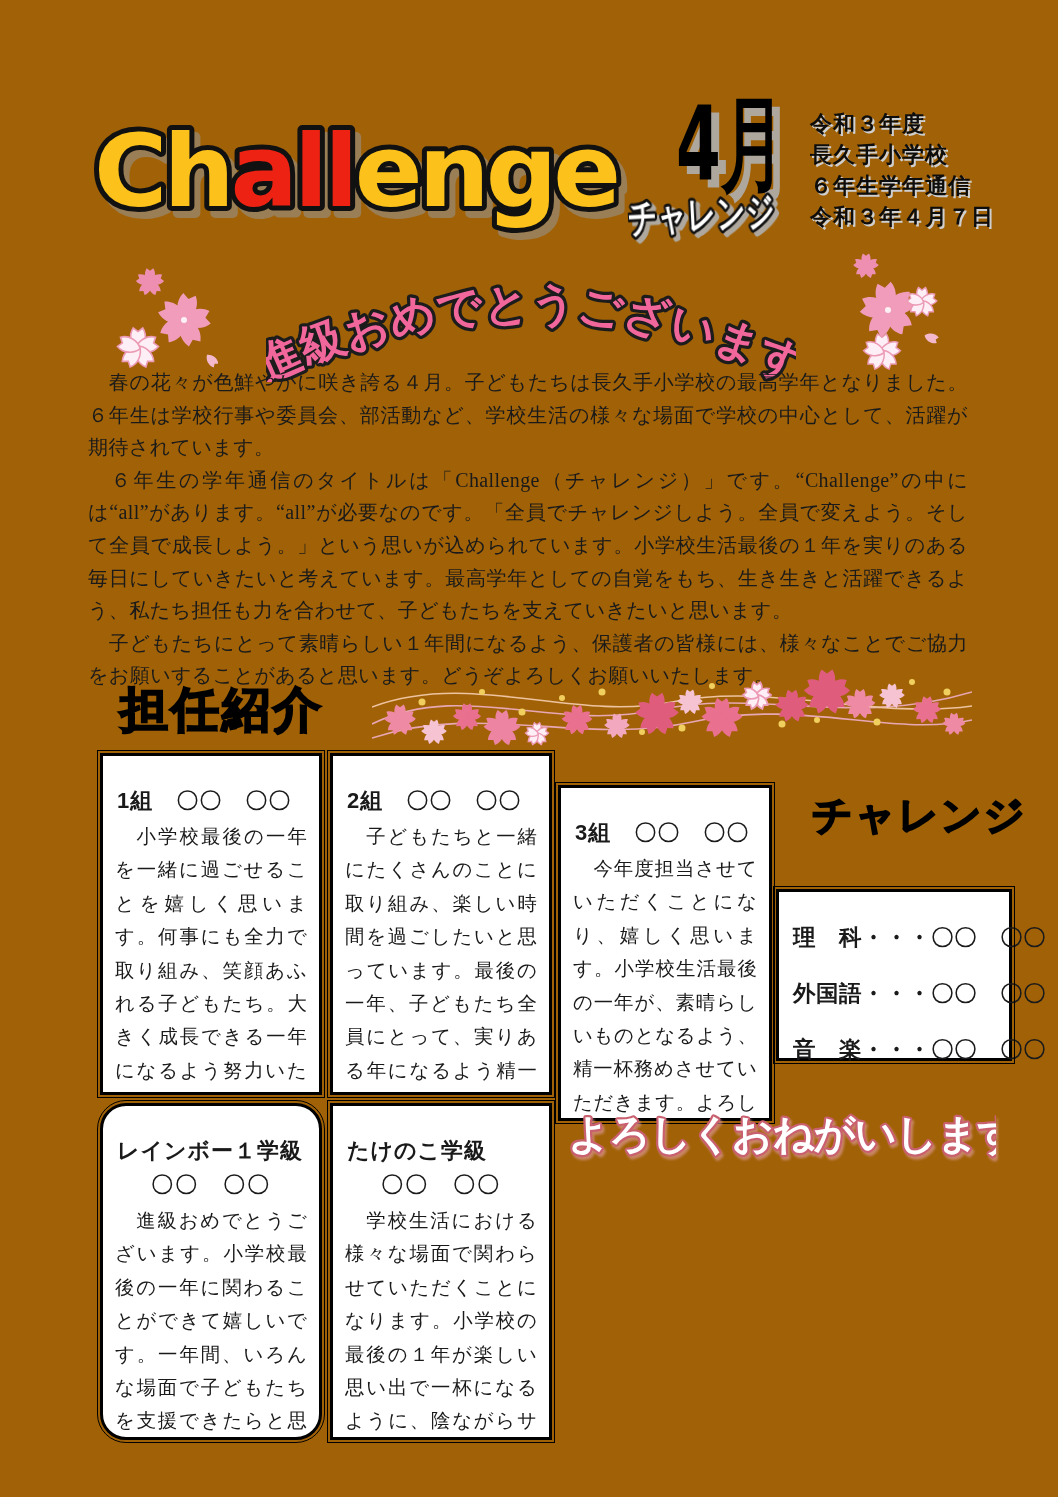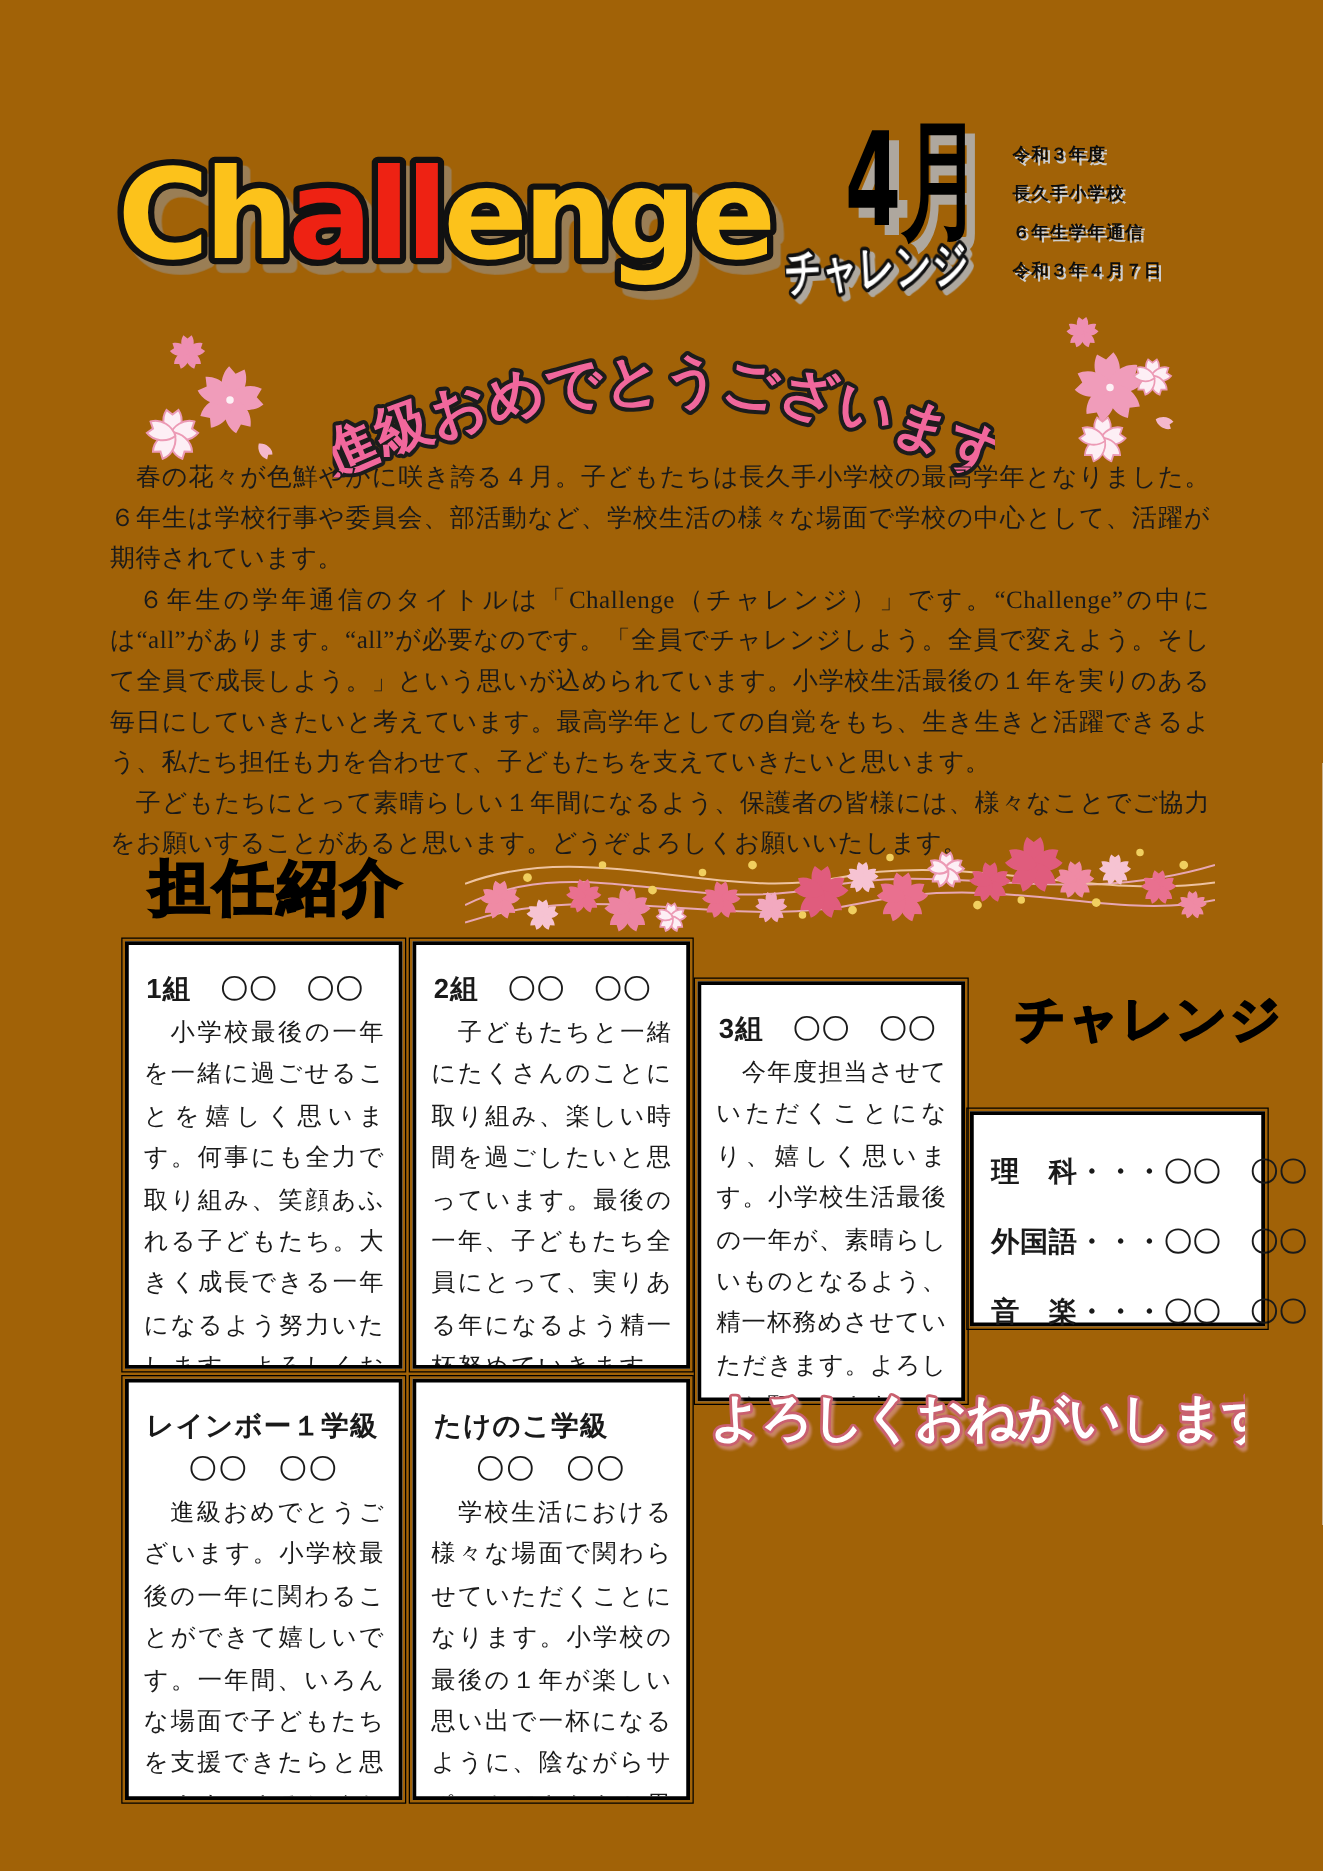--- a/index.html
+++ b/index.html
@@ -7,21 +7,21 @@
     position:relative;width:1058px;height:1497px;margin:0 auto;background:#a16207;
     font-family:"Liberation Serif","DejaVu Serif",serif;color:#1a1a1a;overflow:hidden;
   }
   
   .logo-svg{position:absolute;left:88px;top:92px;filter:drop-shadow(6px 7px 0 rgba(150,150,150,.55));}
   .month-svg{position:absolute;left:676px;top:78px;filter:drop-shadow(8px 8px 0 rgba(175,175,175,.9));}
   .kana-svg{position:absolute;left:628px;top:190px;filter:drop-shadow(4px 4px 0 rgba(175,175,175,.9));transform:rotate(-3deg);}
   .issue-info{
     position:absolute;left:810px;top:108px;
     font-family:"Liberation Sans","DejaVu Sans",sans-serif;font-weight:bold;
-    font-size:14px;line-height:31px;letter-spacing:1px;color:#0d0d0d;
+    font-size:22px;line-height:31px;letter-spacing:1px;color:#0d0d0d;
     text-shadow:2px 2px 0 #cfcfcf;white-space:nowrap;
   }
   
   .arch-svg{position:absolute;left:266px;top:278px;}
   .sakura-left{position:absolute;left:106px;top:260px;}
   .sakura-right{position:absolute;left:826px;top:248px;}
   
   .intro{
     position:absolute;left:88px;top:366px;width:880px;
     font-size:20px;line-height:32.6px;text-align:justify;letter-spacing:.4px;
@@ -40,33 +40,33 @@
     font-size:40px;letter-spacing:2px;color:#000;-webkit-text-stroke:1.8px #000;
   }
   
   .tbox{
     position:absolute;background:#fff;
     border:3px solid #000;outline:1px solid #000;outline-offset:2px;
     padding:14px 12px 0 12px;box-sizing:border-box;overflow:hidden;
   }
   .tbox .btitle{
     font-family:"Liberation Sans","DejaVu Sans",sans-serif;font-weight:bold;
-    font-size:22px;letter-spacing:1px;margin:6px 0 4px 2px;white-space:nowrap;
+    font-size:22px;letter-spacing:1px;margin:16px 0 4px 2px;white-space:nowrap;
   }
   .tbox .bname{
     font-family:Liberation Mono, monospace;font-weight:bold;
     font-size:22px;letter-spacing:2px;text-align:center;margin:2px 0 4px 0;
   }
   .tbox .bbody{
     font-size:19.4px;line-height:33.4px;text-align:justify;letter-spacing:.2px;margin:0;
   }
   #box-1{left:100px;top:753px;width:222px;height:342px;}
   #box-2{left:330px;top:753px;width:222px;height:342px;}
   #box-3{left:558px;top:785px;width:214px;height:336px;}
-  #box-4{left:100px;top:1103px;width:222px;height:337px;}
+  #box-4{left:100px;top:1103px;width:222px;height:337px;border-radius:26px;}
   #box-5{left:330px;top:1103px;width:222px;height:337px;}
   
   .sbox{
     position:absolute;left:776px;top:845px;width:236px;height:172px;box-sizing:border-box;
     border:3px solid #000;outline:1px solid #000;outline-offset:2px;background:#fff;
     padding:30px 0 0 14px;
     margin-top:44px;
   }
   .sbox .srow{
     font-family:"Liberation Serif","DejaVu Serif",serif;font-weight:bold;

